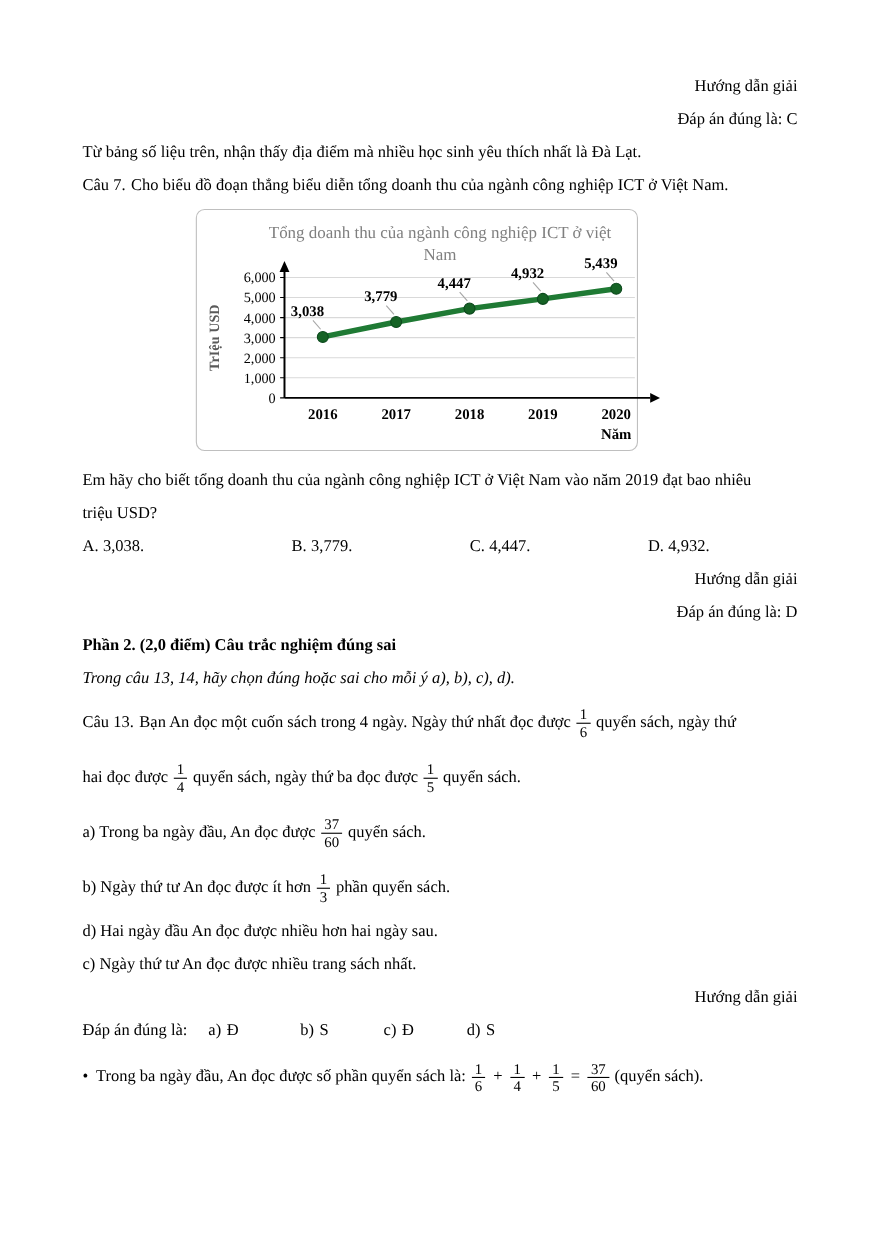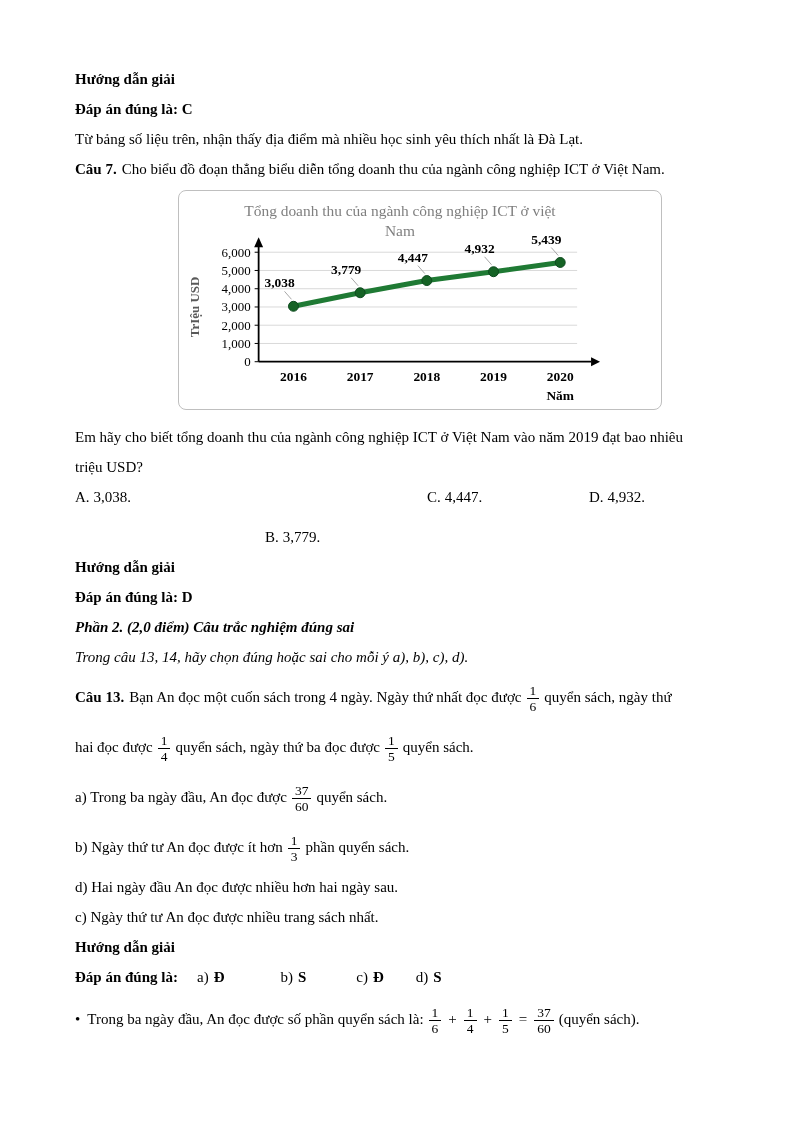--- a/index.html
+++ b/index.html
@@ -1,44 +1,44 @@
 <!DOCTYPE html>
 <html><head>
 <meta charset="utf-8">
 <style>
   html,body{margin:0;padding:0;background:#fff;}
   body{width:794px;height:1122px;font-family:"Liberation Serif","DejaVu Serif",serif;color:#000;}
   main{padding:64px 69px 0 75px;font-size:15px;}
   p{margin:0;line-height:30px;}
-  .b{font-weight:bold;}
+  .b{font-weight:normal;text-align:right;}
   .i{font-style:italic;}
-  .bi{font-weight:bold;font-style:italic;}
+  .bi{font-weight:bold;}
   .line{display:block;}
   .qlabel{margin-right:5px;}
-  .chart-box{margin:6px 0 12px 103px;width:484px;box-sizing:border-box;
+  .chart-box{margin:6px 0 12px 103px;width:402px;box-sizing:border-box;
              border:1px solid #bfbfbf;border-radius:8px;padding:3px 0 1px 0;background:#fff;}
   .chart-box svg{display:block;font-family:"Liberation Serif","DejaVu Serif",serif;}
   .options{display:flex;line-height:30px;gap:12px;}
   .opt-a{width:178px;}
-  .opt-b{width:150px;margin-top:40px;}
+  .opt-b{width:150px;}
   .opt-c{width:150px;}
   .opt .val{margin-left:4px;}
   .frac-line{line-height:50px;}
   .sum-line{line-height:54px;}
   .frac{display:inline-flex;flex-direction:column;align-items:center;vertical-align:middle;
         line-height:1.15;font-size:13.5px;margin:0 5px;}
   .frac span{padding:0 3px;}
   .frac .den{border-top:1px solid #000;}
   .op{margin:0 2px;}
   .ans{white-space:nowrap;}
   .ans .b{margin-left:5px;}
   .ans-a{margin-left:19px;}
   .ans-b{margin-left:56px;}
   .ans-c{margin-left:50px;}
-  .ans-d{margin-left:32px;}
+  .ans-d{margin-left:48px;}
   .bullet{margin-right:7px;}
 </style>
 </head>
 <body>
 
 <main>
 
   <p class="b">Hướng dẫn giải</p>
 
   <p class="b">Đáp án đúng là: C</p>

